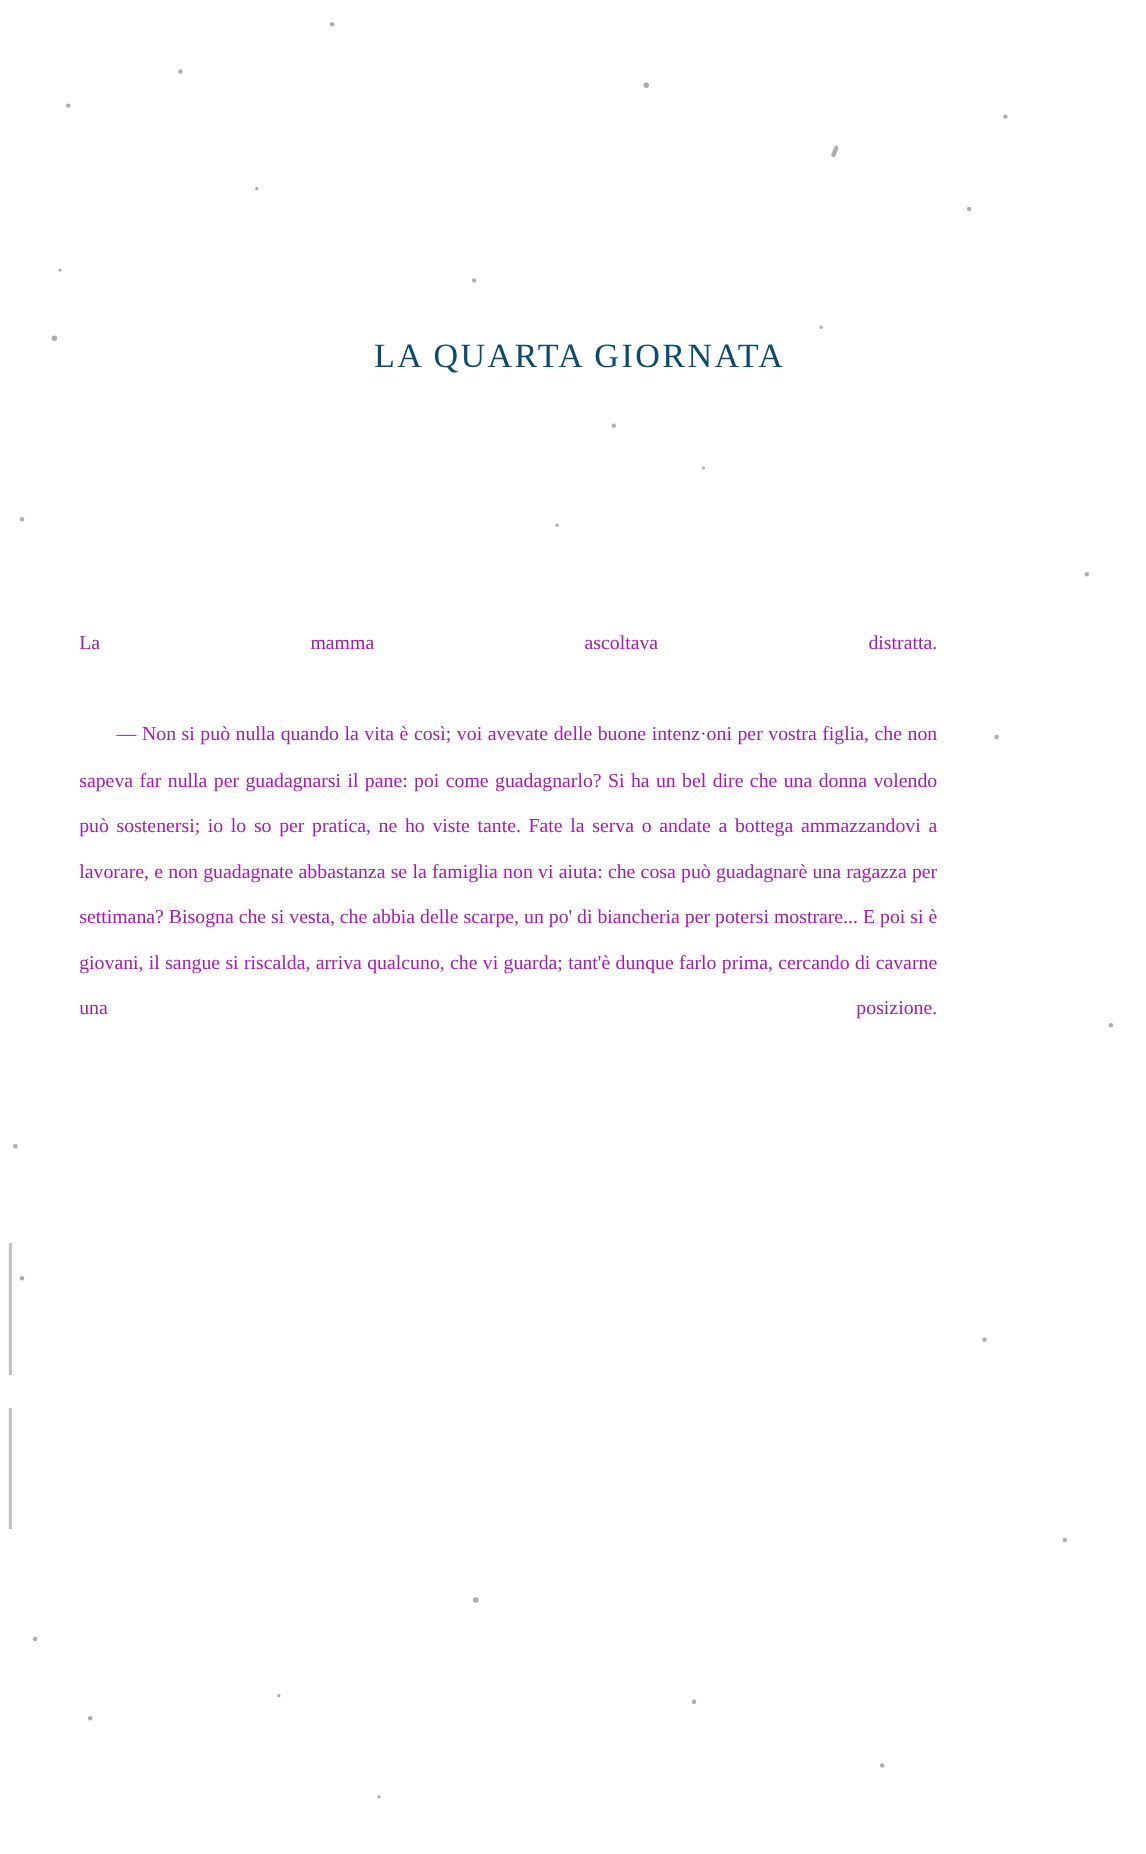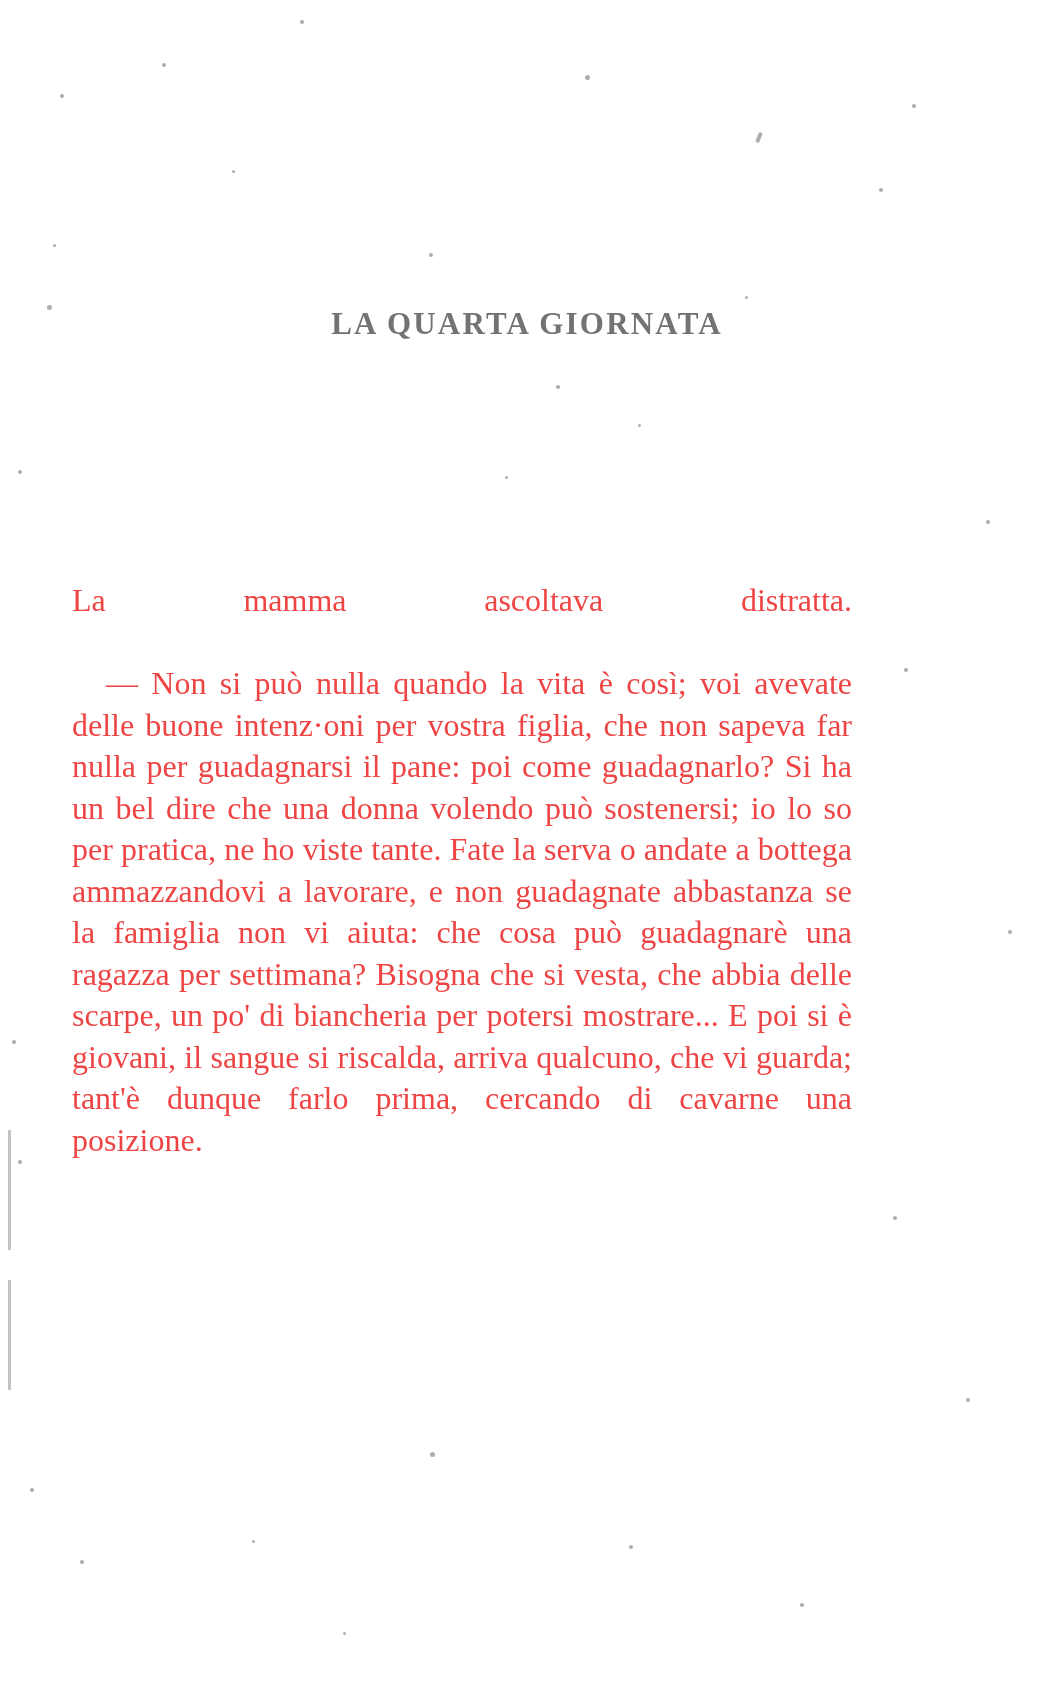--- a/index.html
+++ b/index.html
@@ -37,37 +37,37 @@
   }
 
   .page-title {
     position: absolute;
     top: 306px;
     left: 0;
     width: 100%;
     text-align: center;
     font-size: 31px;
     letter-spacing: 2.2px;
-    font-weight: bold;
+    font-weight: normal;
     margin: 0;
     padding-left: 12px;
     box-sizing: border-box;
-    color: #737373;
+    color: #0c4a6e;
   }
 
   .body-block {
     position: absolute;
-    top: 580px;
+    top: 564px;
     left: 72px;
     width: 780px;
-    font-size: 32px;
+    font-size: 18px;
     line-height: 41.5px;
     text-align: justify;
     text-justify: inter-word;
-    color: #ef4444;
+    color: #a21caf;
   }
 
   .body-block p {
     margin: 0;
     text-indent: 34px;
   }
 
   .body-block p.no-indent {
     text-indent: 0;
   }

